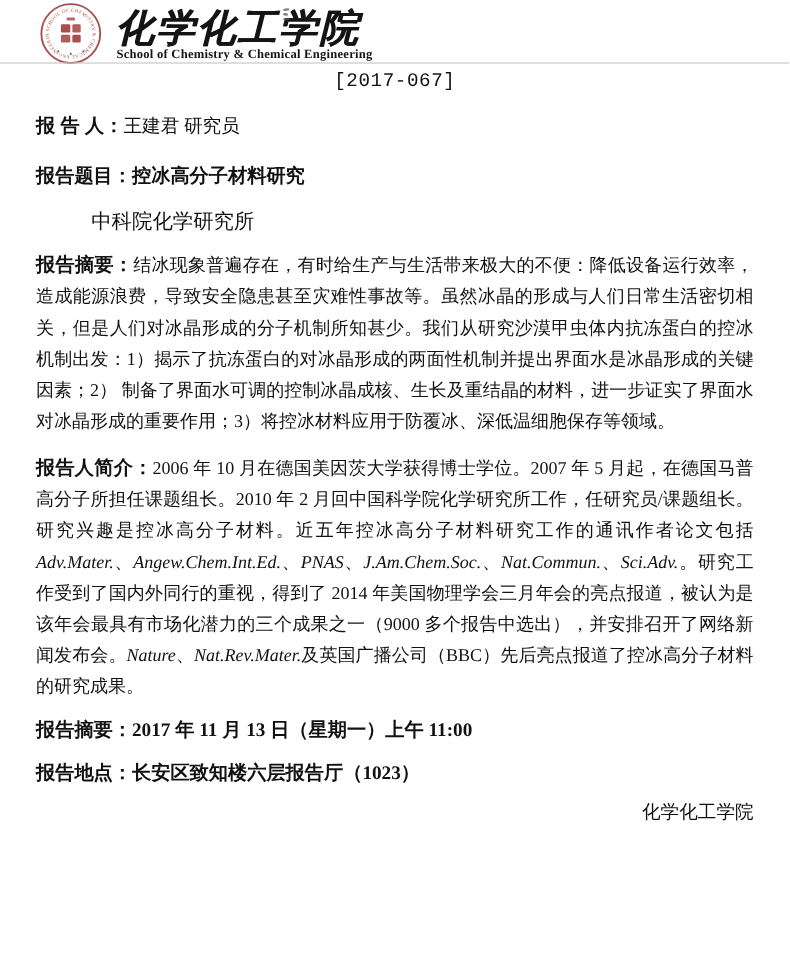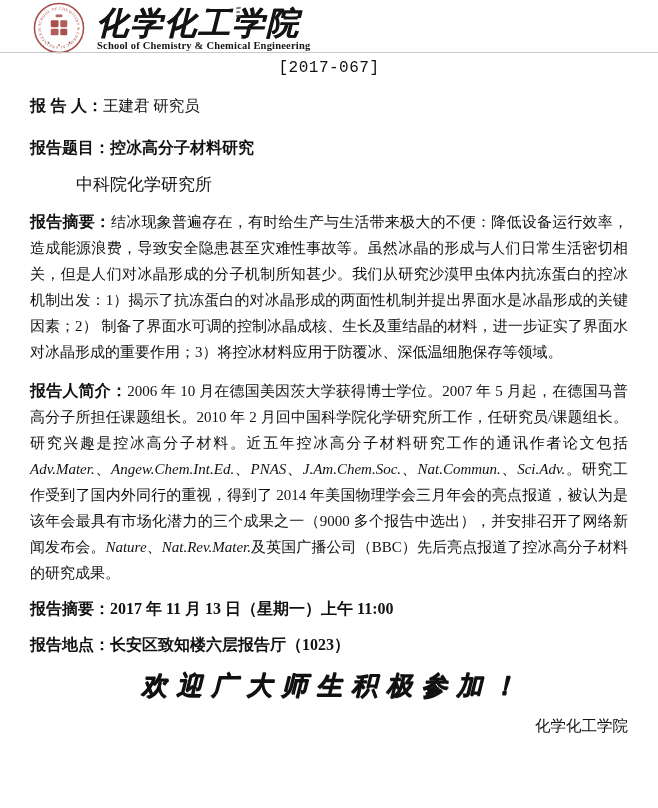--- a/index.html
+++ b/index.html
@@ -132,17 +132,16 @@
 
     <div class="row row-time">
       <span class="lbl">报告摘要：</span><span>2017 年 11 月 13 日（星期一）上午 11:00</span>
     </div>
 
     <div class="row row-place">
       <span class="lbl">报告地点：</span><span>长安区致知楼六层报告厅（1023）</span>
     </div>
   </div>
 
-  <div class="closing">欢迎广大师生积极参加！</div>
 
   <div class="footer-sign">化学化工学院</div>
 
 </div>
 
 </body></html>

